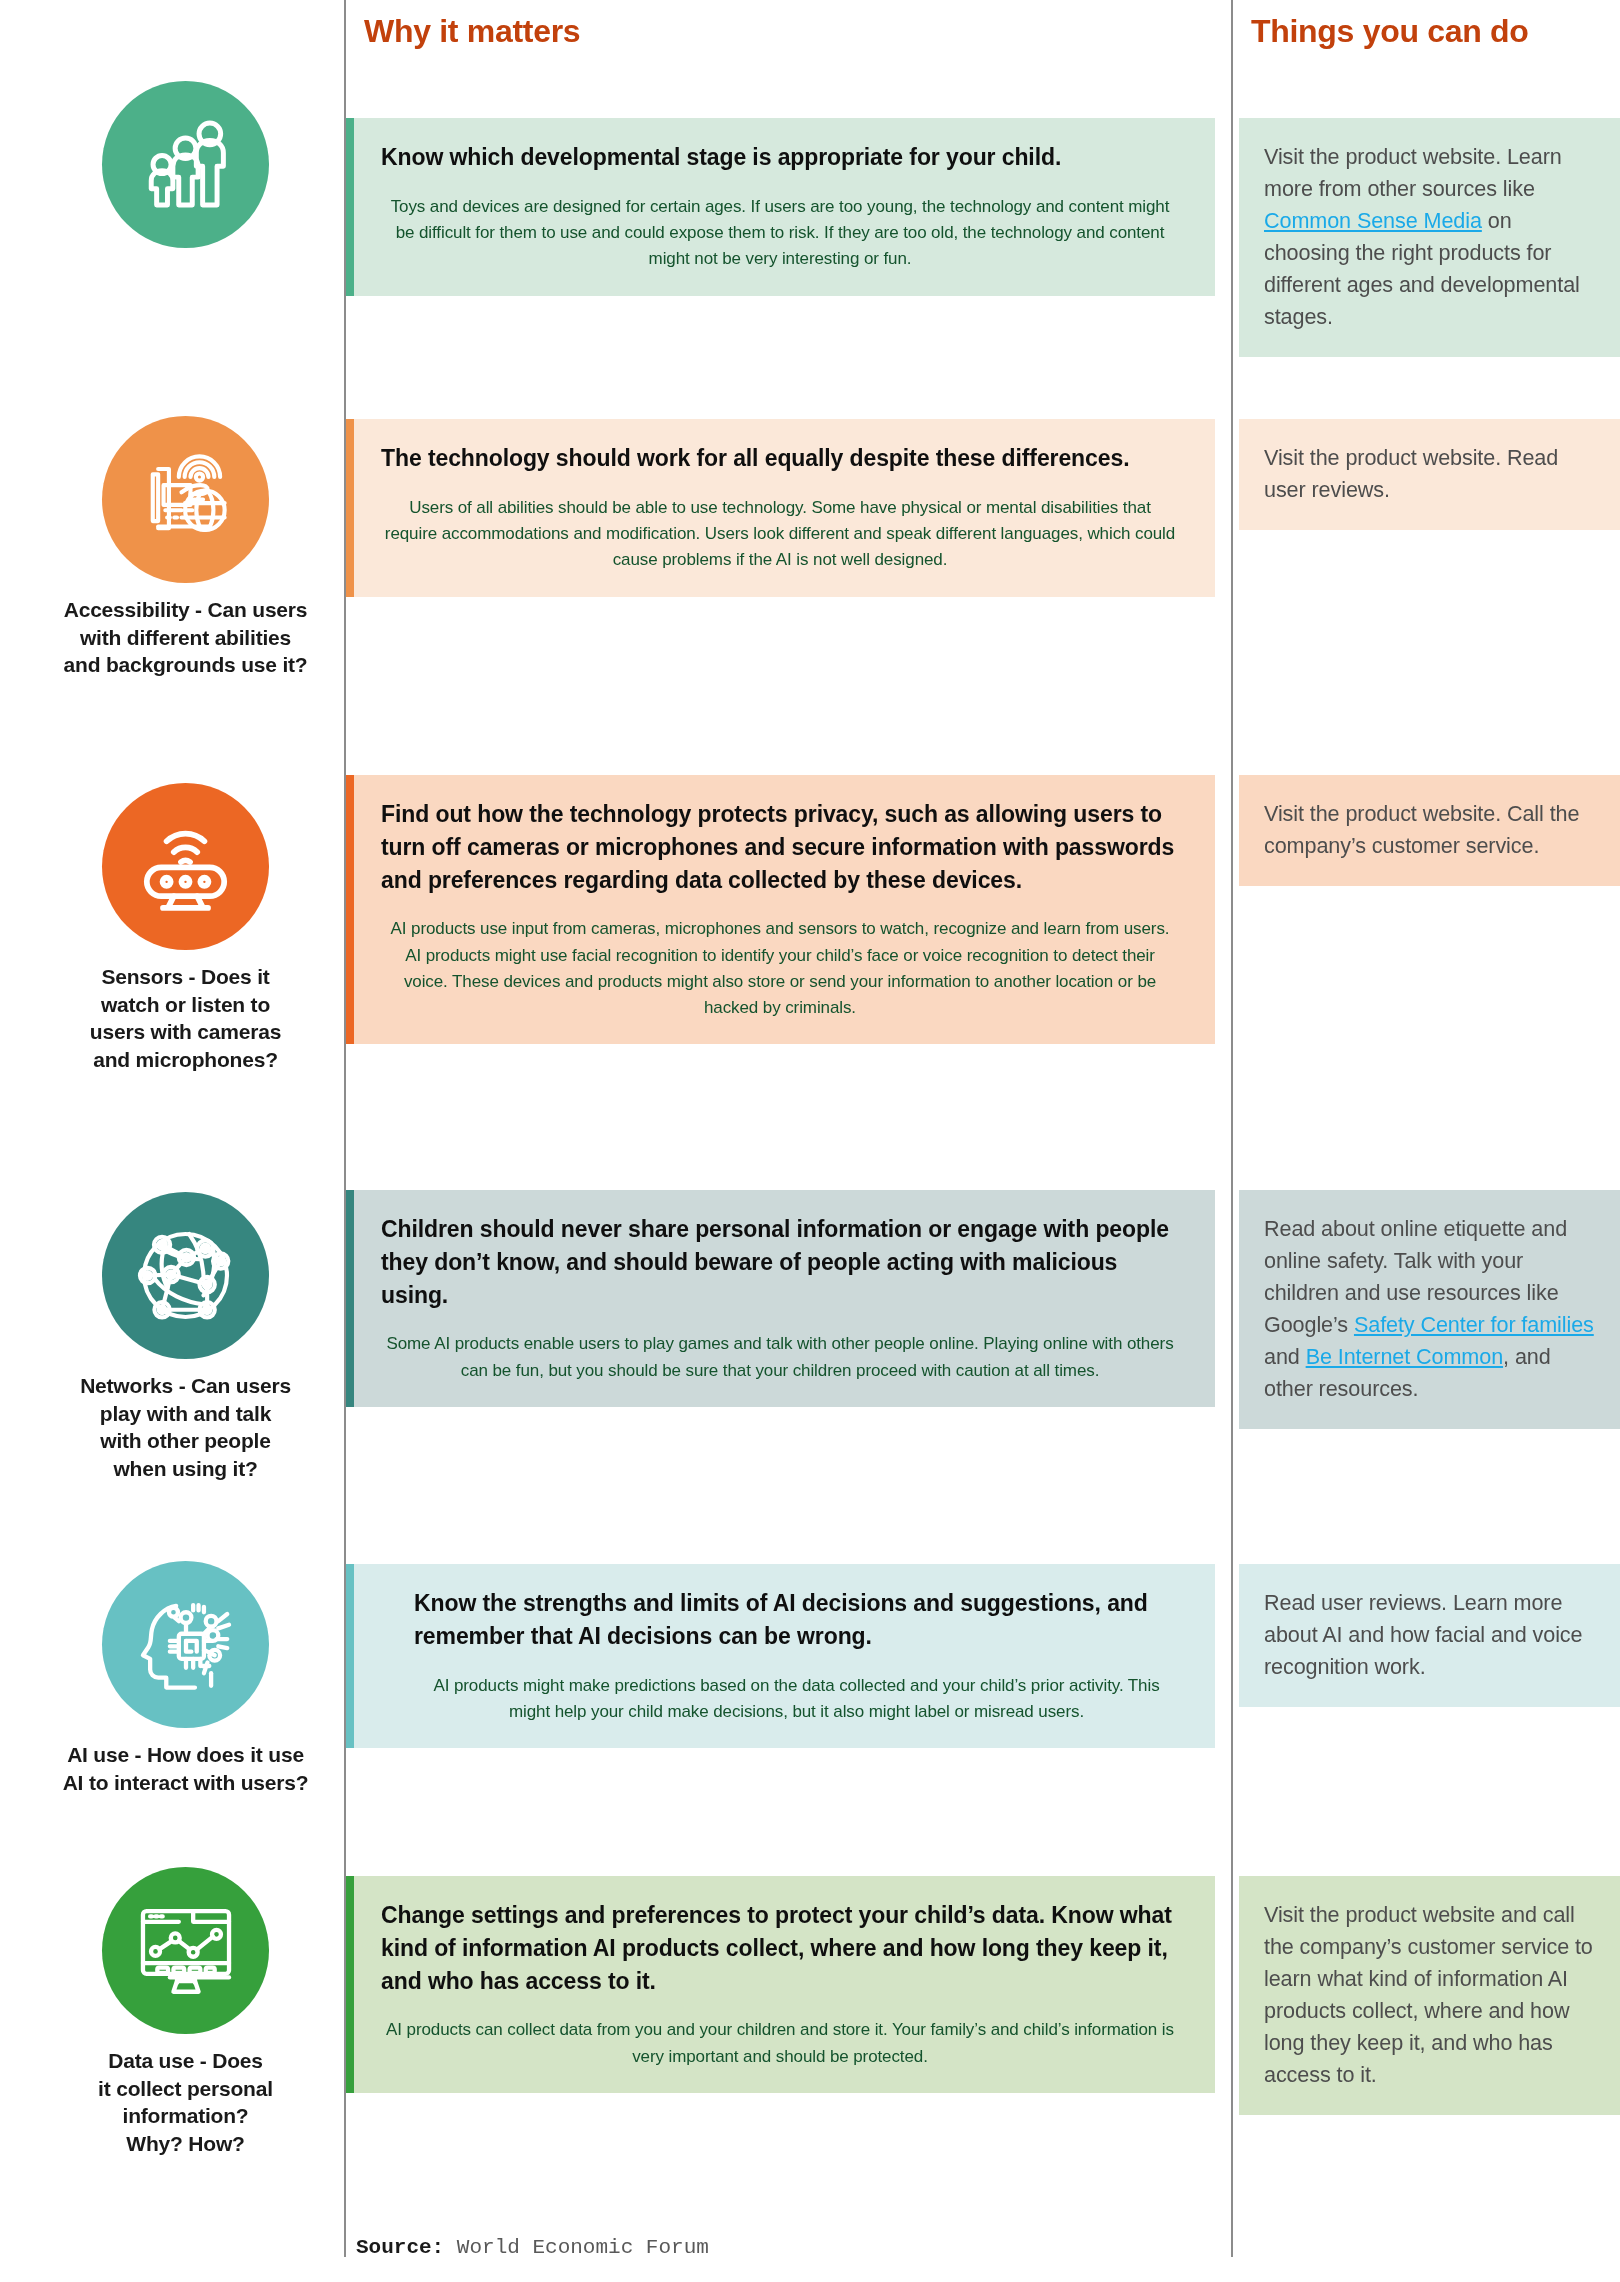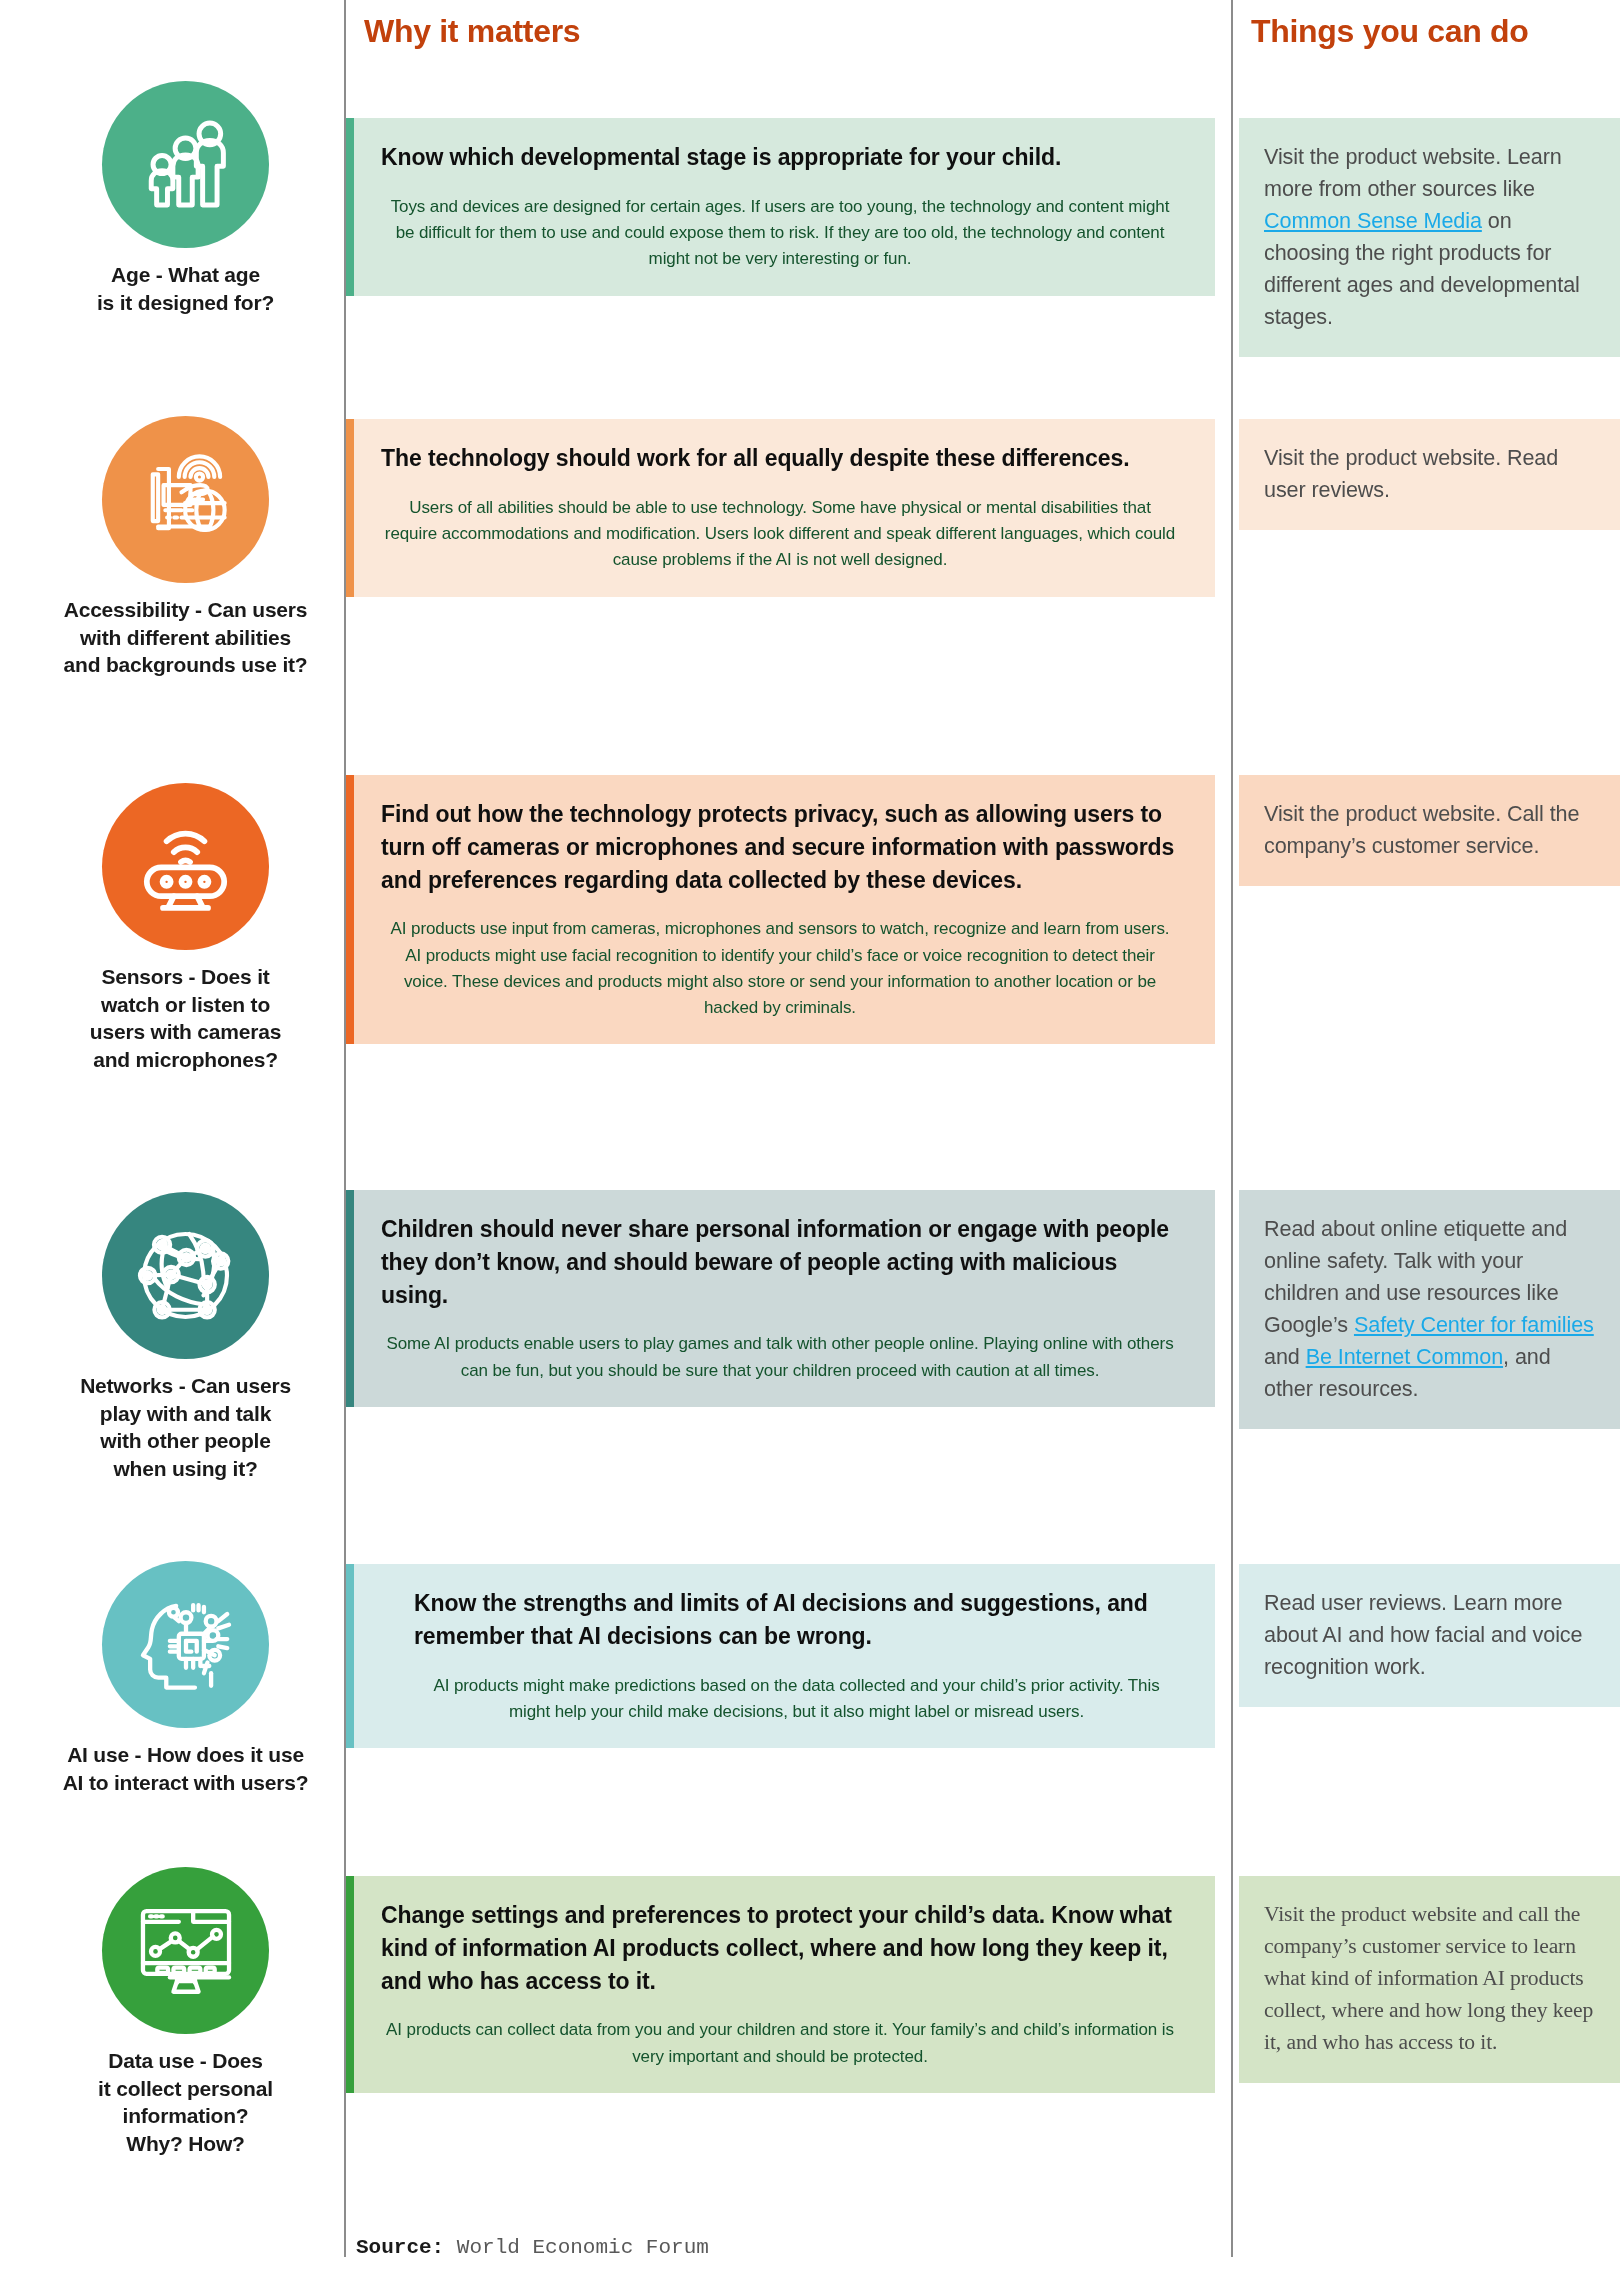--- a/index.html
+++ b/index.html
@@ -122,21 +122,20 @@
         <div class="circle" style="background: rgb(76, 176, 137);">
 <svg width="101" height="101" viewBox="0 0 112 112" fill="none" stroke="#fff" stroke-width="5.5" stroke-linejoin="round" stroke-linecap="round">
   <circle cx="30" cy="56" r="10"></circle>
   <path d="M18 74c0-7 5.4-11 12-11s12 4 12 11v9h-6v18H24V83h-6z"></path>
   <circle cx="56" cy="38" r="11.5"></circle>
   <path d="M42 58c0-8 6-12.5 14-12.5S70 50 70 58v12h-6.5v31h-15V70H42z"></path>
   <circle cx="83" cy="22" r="12"></circle>
   <path d="M68 43c0-8.5 6.5-13.5 15-13.5S98 34.5 98 43v15h-7v43H75V58h-7z"></path>
 </svg>
         </div>
-        <div class="icon-label">Age - What age<br>is it designed for?</div>
       </div>
       <div class="why-band" style="top: 118px; background: rgb(214, 233, 221); border-left-color: rgb(76, 176, 137);">
         <div class="why-inner">
           <p class="why-head">Know which developmental stage is appropriate for your child.</p>
           <p class="why-body">Toys and devices are designed for certain ages. If users are too young, the technology and content might be difficult for them to use and could expose them to risk. If they are too old, the technology and content might not be very interesting or fun.</p>
         </div>
       </div>
       <div class="do-band" style="top: 118px; background: rgb(214, 233, 221);">
         <div class="do-inner">
           <p class="do-body">Visit the product website. Learn more from other sources like <span class="lnk" style="color: rgb(26, 169, 232); margin-top: 17px;">Common Sense Media</span> on choosing the right products for different ages and developmental stages.</p>
@@ -297,21 +296,21 @@
 </svg>
         </div>
         <div class="icon-label">Data use - Does<br>it collect personal<br>information?<br>Why? How?</div>
       </div>
       <div class="why-band" style="top: 1876px; background: rgb(212, 228, 198); border-left-color: rgb(54, 160, 60);">
         <div class="why-inner">
           <p class="why-head">Change settings and preferences to protect your child’s data. Know what kind of information AI products collect, where and how long they keep it, and who has access to it.</p>
           <p class="why-body">AI products can collect data from you and your children and store it. Your family’s and child’s information is very important and should be protected.</p>
         </div>
       </div>
-      <div class="do-band" style="top: 1876px; background: rgb(212, 228, 198); font-family: Liberation Serif, serif;">
+      <div class="do-band" style="top: 1876px; background: rgb(212, 228, 198);">
         <div class="do-inner">
           <p class="do-body">Visit the product website and call the company’s customer service to learn what kind of information AI products collect, where and how long they keep it, and who has access to it.</p>
         </div>
       </div>
     </div>
 
   <div id="source">
     <b>Source:</b><span> World Economic Forum</span>
   </div>
 

